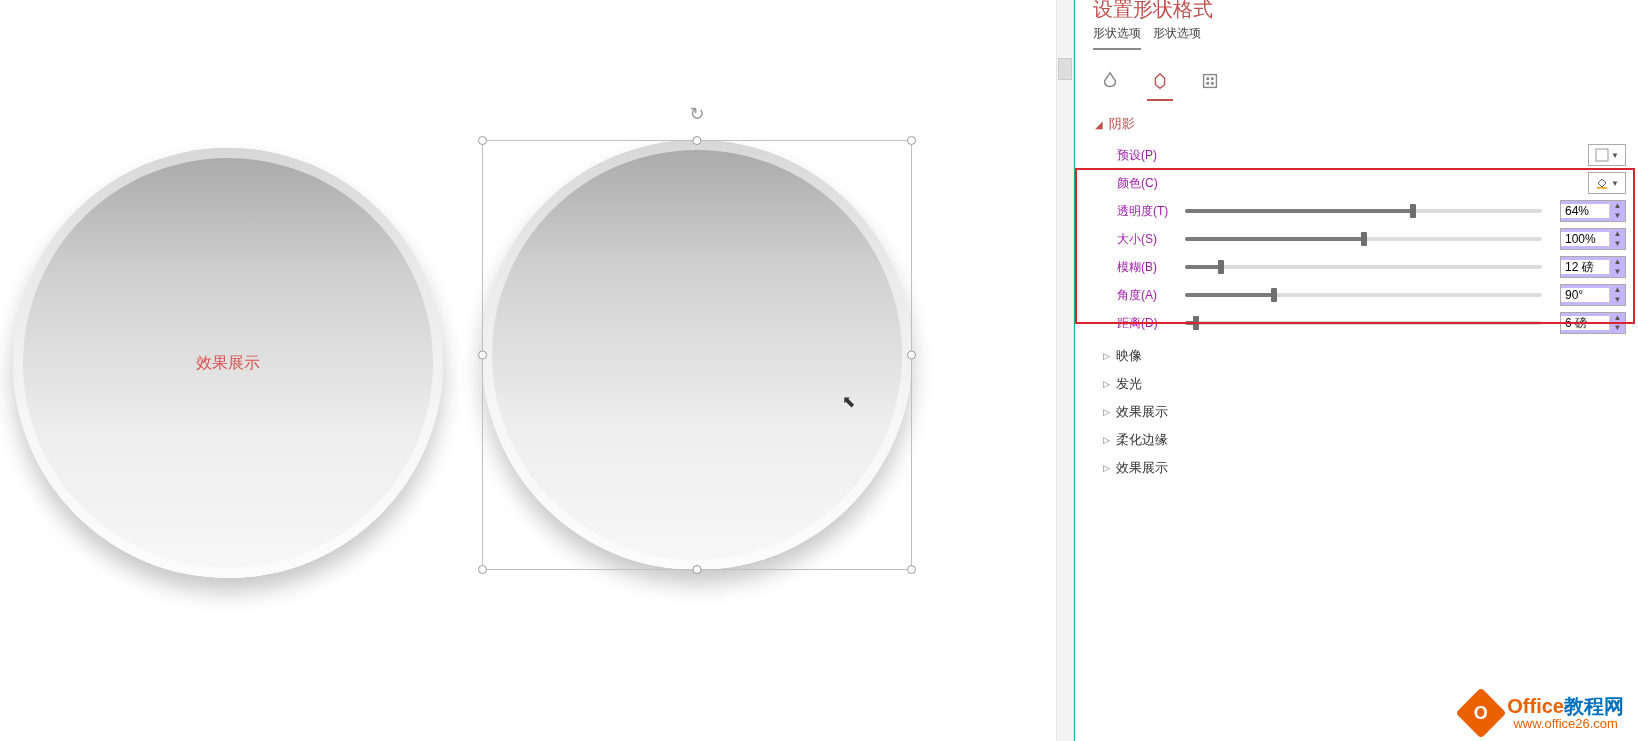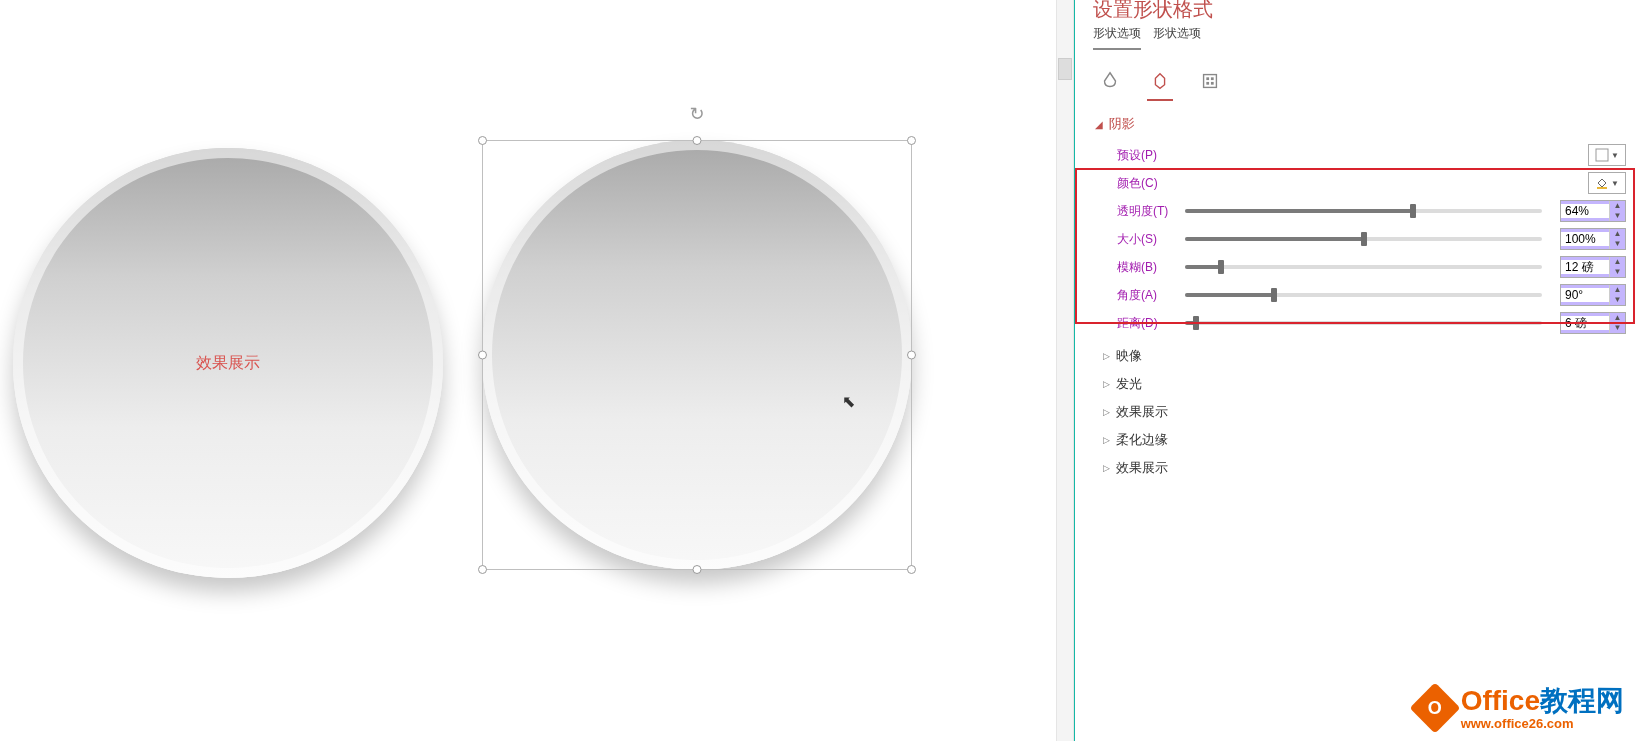--- a/index.html
+++ b/index.html
@@ -168,24 +168,24 @@
       display: flex; align-items: center; gap: 8px;
       font-family: Arial, sans-serif;
     }
     .wm-logo {
       width: 36px; height: 36px; background: #eb6100;
       transform: rotate(45deg); display: flex; align-items: center; justify-content: center;
       color: #fff; font-weight: bold; font-size: 18px; border-radius: 4px;
     }
     .wm-logo span { transform: rotate(-45deg); }
     .wm-text { line-height: 1.1; }
-    .wm-text .t1 { font-size: 28px; font-weight: bold; }
+    .wm-text .t1 { font-size: 20px; font-weight: bold; }
     .wm-text .t1 .o1 { color: #eb6100; }
     .wm-text .t1 .o2 { color: #0070c0; }
-    .wm-text .t2 { font-size: 13px; color: #eb6100; font-weight: bold; }
+    .wm-text .t2 { font-size: 13px; color: #eb6100; font-weight: normal; text-align: center; }
     
     .rscroll {
       position: absolute; right: 0; top: 0; width: 8px; height: 741px;
     }
   </style>
 </head>
 <body>
 
 <div class="canvas">
   <div class="circle left">

